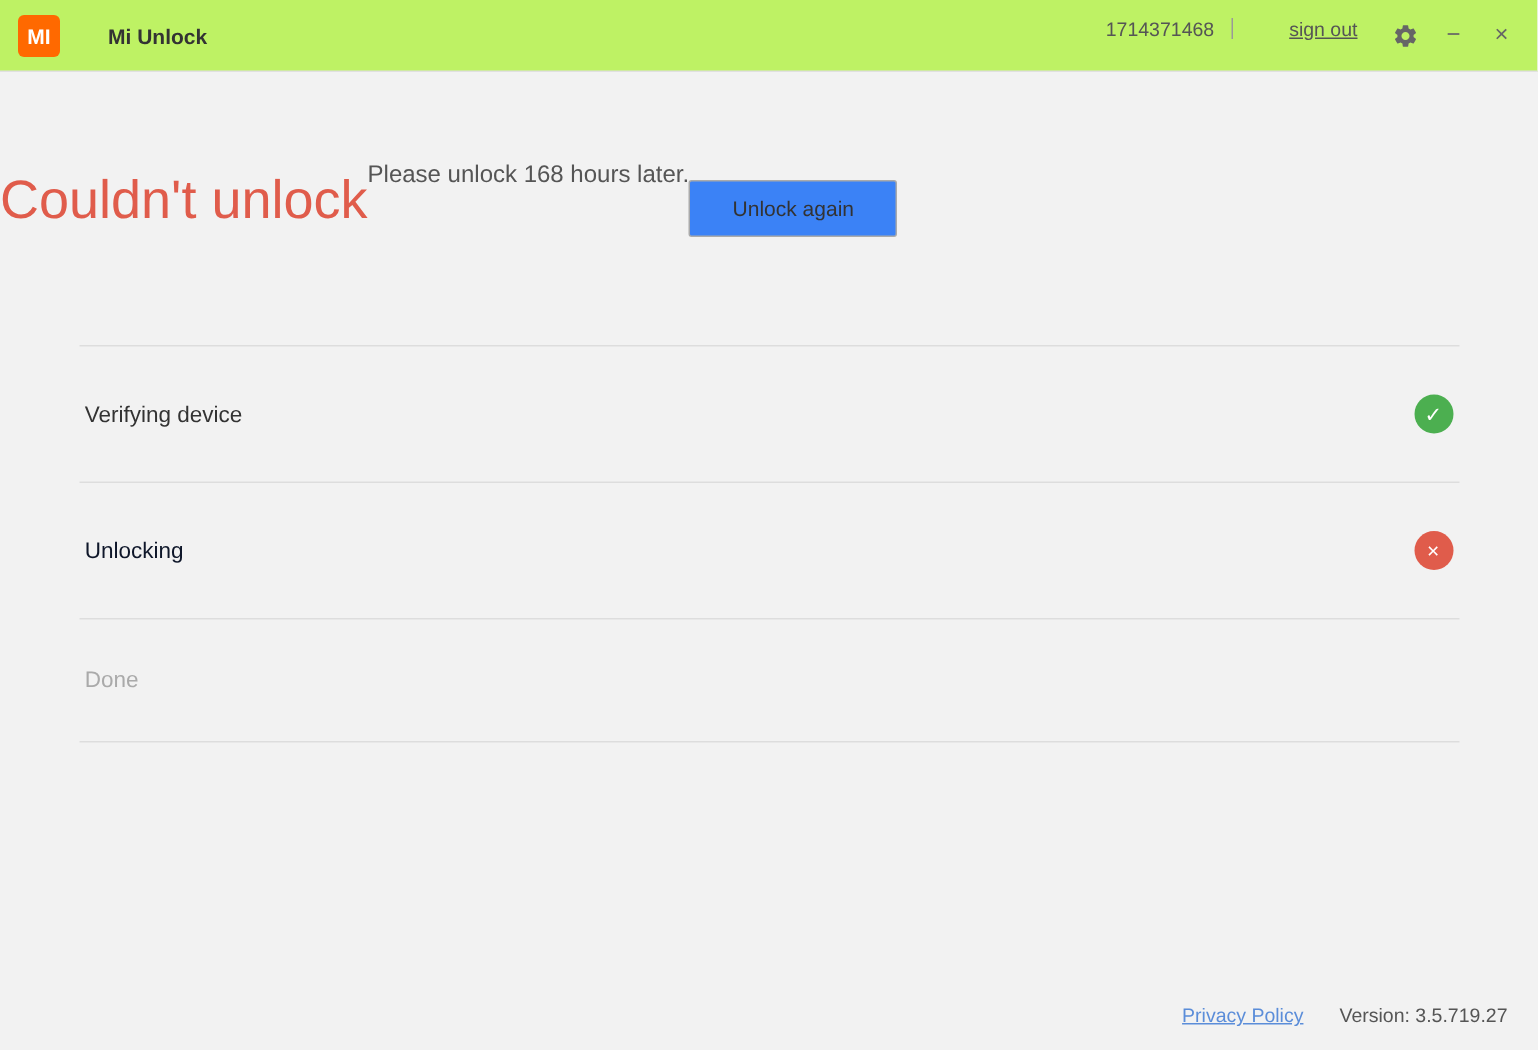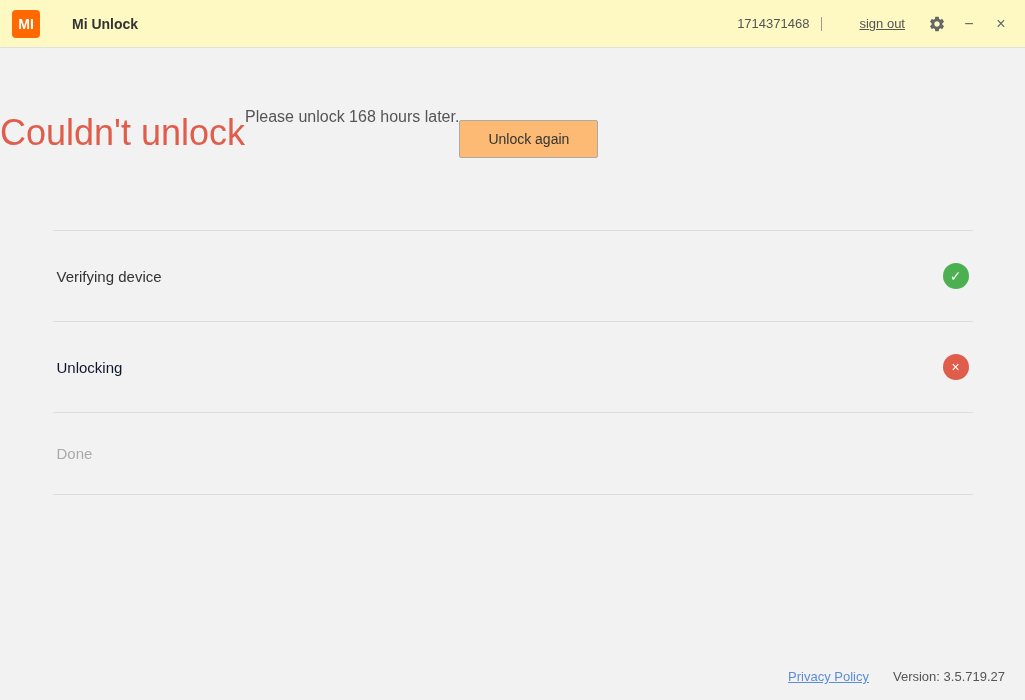--- a/index.html
+++ b/index.html
@@ -17,21 +17,21 @@
       position: relative;
     }
 
     
     .title-bar {
       display: flex;
       align-items: center;
       justify-content: space-between;
       padding: 0 12px;
       height: 48px;
-      background-color: #fef9c3;
+      background-color: #bef264;
       border-bottom: 1px solid #e0e0e0;
     }
 
     .title-bar-left {
       display: flex;
       align-items: center;
       gap: 8px;
     }
 
     .mi-logo {
@@ -49,21 +49,21 @@
 
     .app-title {
       font-size: 14px;
       color: #333;
       font-weight: 700;
       margin-left: 24px;
     }
 
     .title-bar-right {
       display: flex;
-      align-items: center;
+      align-items: flex-start;
       gap: 12px;
     }
 
     .user-id {
       font-size: 13px;
       color: #555;
     }
 
     .divider-vertical {
       width: 1px;
@@ -125,21 +125,21 @@
 
     .error-subtitle {
       font-size: 16px;
       color: #555;
       margin-bottom: 44px;
     }
 
     .unlock-again-btn {
       padding: 10px 28px;
       border: 1px solid #aaa;
-      background-color: #fdba74;
+      background-color: #3b82f6;
       font-size: 14px;
       color: #333;
       cursor: pointer;
       border-radius: 2px;
     }
 
     
     .steps-section {
       width: 920px;
       margin: 60px auto 0;

